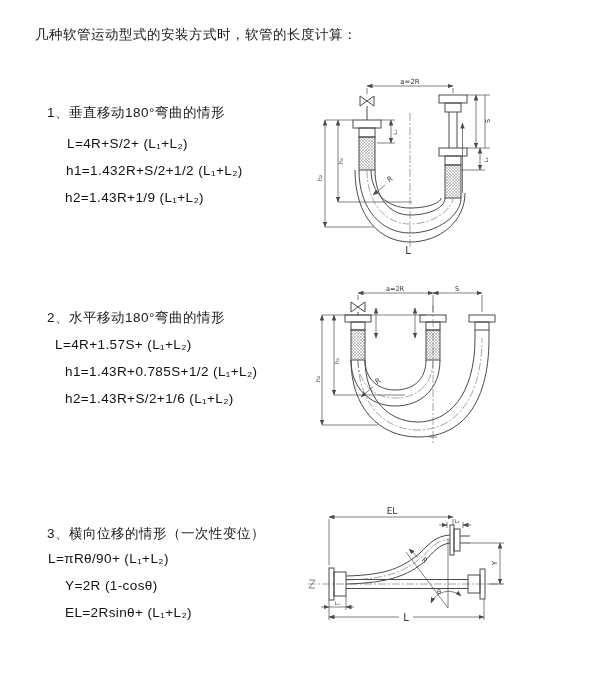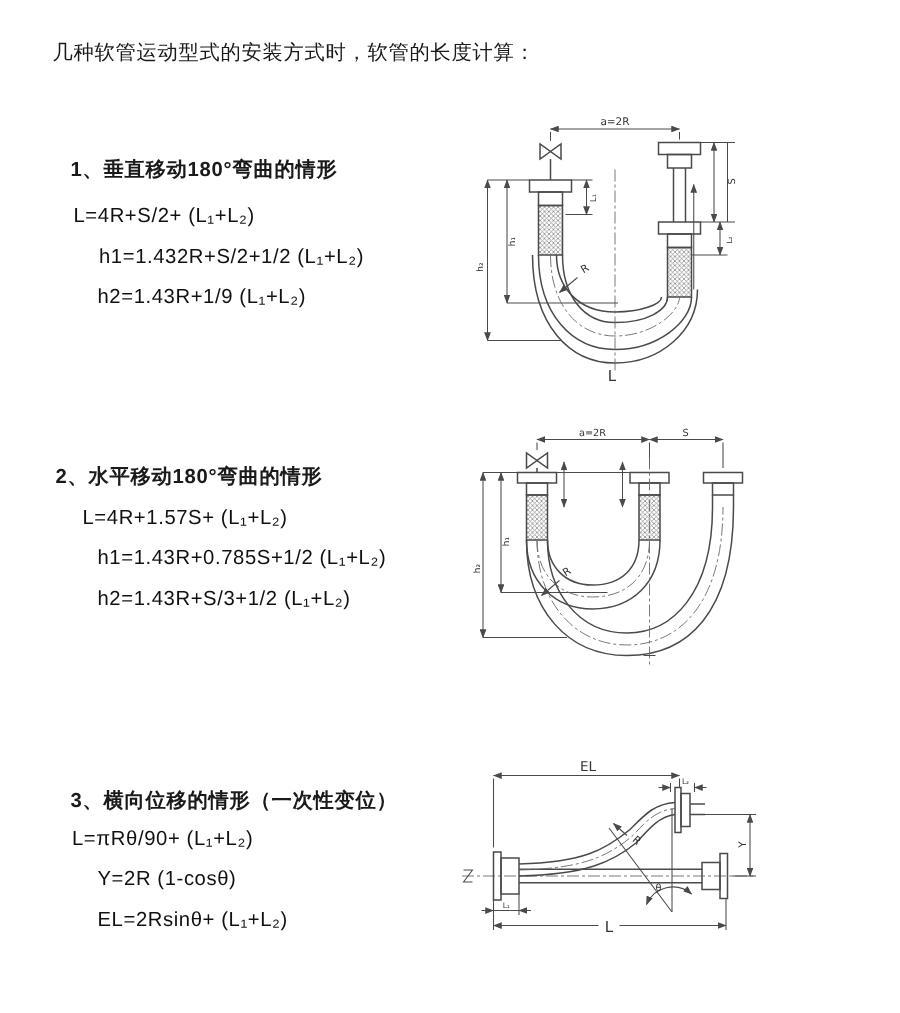--- a/index.html
+++ b/index.html
@@ -1,44 +1,44 @@
 <!DOCTYPE html>
 <html><head>
 <meta charset="utf-8">
 <style>
   html,body{margin:0;padding:0}
   body{width:600px;height:675px;background:#ffffff;position:relative;overflow:hidden;
        font-family:"Liberation Sans","DejaVu Sans",sans-serif;color:#1a1a1a}
   .abs{position:absolute}
   .title{font-size:13.5px;font-weight:normal;letter-spacing:.5px;white-space:nowrap}
-  .heading{font-size:13.5px;font-weight:bold;letter-spacing:.5px;white-space:nowrap}
+  .heading{font-size:13.5px;font-weight:normal;letter-spacing:.5px;white-space:nowrap}
   .formula{font-size:13.5px;letter-spacing:.4px;white-space:nowrap;color:#111}
   svg{position:absolute;overflow:visible}
   svg text{font-family:"DejaVu Sans",sans-serif;fill:#333}
   .dln{stroke:#4a4a4a;stroke-width:.7;fill:none}
   .oln{stroke:#4a4a4a;stroke-width:1;fill:none}
   .cln{stroke:#6a6a6a;stroke-width:.6;fill:none;stroke-dasharray:8 2 2 2}
 </style>
 </head>
 <body>
 
 <div class="abs title" style="left:35px;top:26px">几种软管运动型式的安装方式时，软管的长度计算：</div>
 
 <div>
   <div class="abs heading" style="left:47px;top:104px">1、垂直移动180°弯曲的情形</div>
-  <div class="abs formula" style="left:49px;top:136px">L=4R+S/2+ (L₁+L₂)</div>
+  <div class="abs formula" style="left:67px;top:136px">L=4R+S/2+ (L₁+L₂)</div>
   <div class="abs formula" style="left:66px;top:163px">h1=1.432R+S/2+1/2 (L₁+L₂)</div>
   <div class="abs formula" style="left:65px;top:190px">h2=1.43R+1/9 (L₁+L₂)</div>
 </div>
 
 <div>
-  <div class="abs heading" style="left:37px;top:309px">2、水平移动180°弯曲的情形</div>
+  <div class="abs heading" style="left:47px;top:309px">2、水平移动180°弯曲的情形</div>
   <div class="abs formula" style="left:55px;top:337px">L=4R+1.57S+ (L₁+L₂)</div>
   <div class="abs formula" style="left:65px;top:364px">h1=1.43R+0.785S+1/2 (L₁+L₂)</div>
-  <div class="abs formula" style="left:65px;top:391px">h2=1.43R+S/3+1/2 (L₁+L₂)</div>
+  <div class="abs formula" style="left:65px;top:391px">h2=1.43R+S/2+1/6 (L₁+L₂)</div>
 </div>
 
 <div>
   <div class="abs heading" style="left:47px;top:525px">3、横向位移的情形（一次性变位）</div>
   <div class="abs formula" style="left:48px;top:551px">L=πRθ/90+ (L₁+L₂)</div>
   <div class="abs formula" style="left:65px;top:578px">Y=2R (1-cosθ)</div>
   <div class="abs formula" style="left:65px;top:605px">EL=2Rsinθ+ (L₁+L₂)</div>
 </div>
 
 <svg style="left:312px;top:75px" width="200" height="185" viewBox="0 0 200 185">

